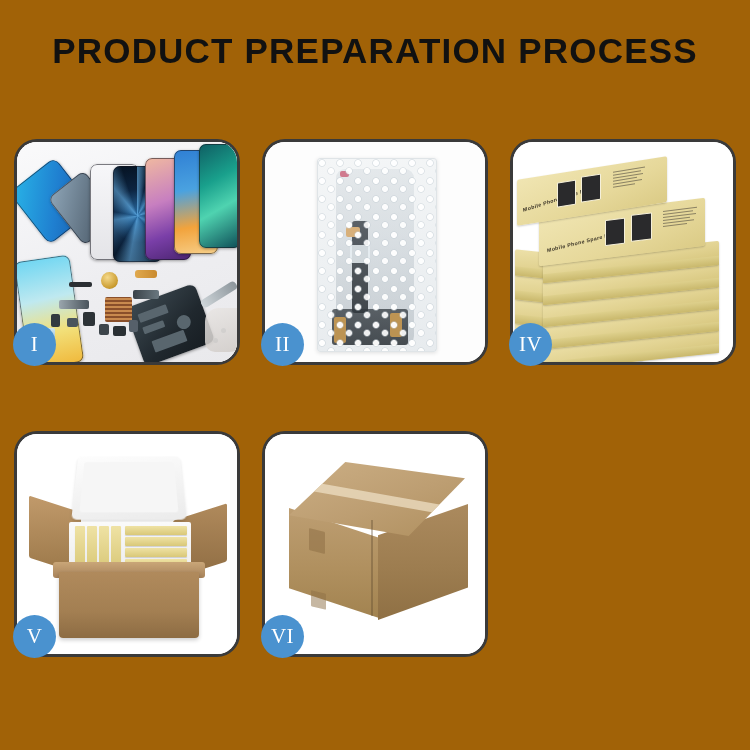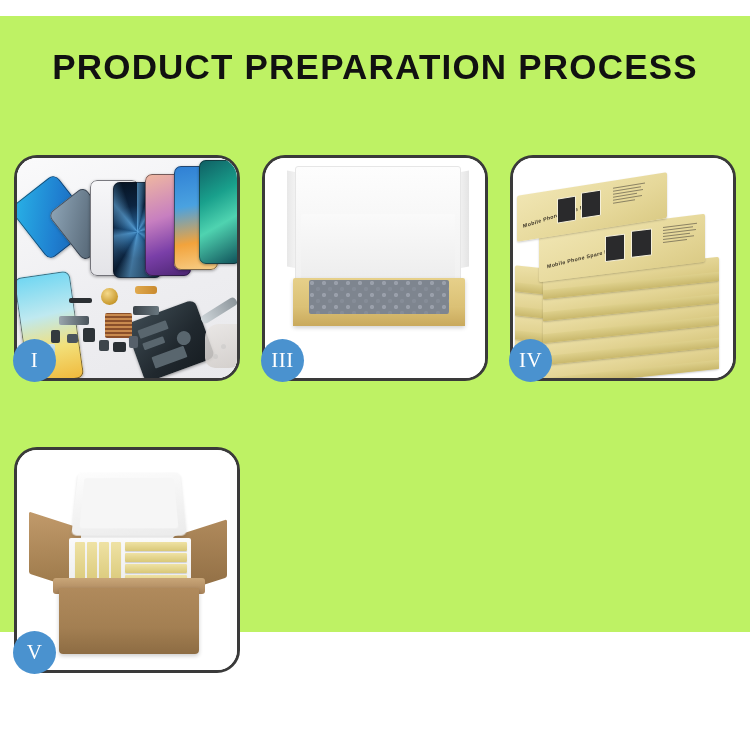--- a/index.html
+++ b/index.html
@@ -2,21 +2,21 @@
 <html><head>
 <meta charset="utf-8">
 <style>
   * { box-sizing: border-box; margin: 0; padding: 0; }
   html, body {
     width: 750px; height: 750px;
     background: #ffffff;
     font-family: "Liberation Sans", sans-serif;
     overflow: hidden;
   }
-  #page { position: relative; width: 750px; height: 616px; background: #bef264; margin-top: 16px; }
+  #page { position: relative; width: 750px; height: 750px; background: #a16207; }
 
   
   .header { text-align: center; padding-top: 33px; }
   .title {
     font-size: 35px; font-weight: 700; letter-spacing: 1.2px;
     color: #111; line-height: 1.05;
     font-family: "Liberation Sans", sans-serif;
   }
   .subtitle {
     margin-top: 9px; font-size: 14.5px; color: #1a1a1a; letter-spacing: .1px;
@@ -280,34 +280,37 @@
         <div class="part pt-s6"></div>
         <div class="part pt-batt"></div>
         <div class="part pt-scr1"></div>
         <div class="part pt-scr2"></div>
         <div class="part pt-tool"></div>
         <div class="part pt-hand"></div>
       </div>
       <div class="badge">I</div>
     </div>
 
-
     <div class="panel">
-      <div class="panel-inner p3">
-        <div class="tray-lid-flapL"></div>
-        <div class="tray-lid-flapR"></div>
-        <div class="tray-lid"></div>
-        <div class="tray-foam"></div>
-        <div class="tray-box">
-          <div class="tray-box-face"></div>
+      <div class="panel-inner p2">
+        <div class="bubble-bag">
+          <div class="lcd"></div>
+          <div class="lcd-dot"></div>
+          <div class="lcd-flex"></div>
+          <div class="lcd-conn"></div>
+          <div class="lcd-ic"></div>
+          <div class="lcd-bottom"></div>
+          <div class="lcd-tab1"></div>
+          <div class="lcd-tab2"></div>
+          <div class="bubbles"></div>
         </div>
-        <div class="tray-contents"></div>
       </div>
-      <div class="badge">III</div>
+      <div class="badge">II</div>
     </div>
+
 
     <div class="panel">
       <div class="panel-inner p4">
         <div class="stack">
 
           <div class="sbox" style="left:2px;top:186px;width:128px;height:26px;transform:skewY(6deg);">
               <div class="side"></div>
             </div>
           <div class="sbox" style="left:2px;top:162px;width:128px;height:26px;transform:skewY(6deg);">
               <div class="side"></div>
@@ -382,15 +385,27 @@
         <div class="ybox" style="left:108px;top:92px;width:62px;height:9px;"></div>
         <div class="ybox" style="left:108px;top:103px;width:62px;height:9px;"></div>
         <div class="ybox" style="left:108px;top:114px;width:62px;height:9px;"></div>
         <div class="ybox" style="left:108px;top:125px;width:62px;height:9px;"></div>
         <div class="cartonRim"></div>
         <div class="cartonBody"></div>
       </div>
       <div class="badge">V</div>
     </div>
 
+    <div class="panel">
+      <div class="panel-inner p6">
+        <div class="c-left"></div>
+        <div class="c-right"></div>
+        <div class="c-top"></div>
+        <div class="c-tape"></div>
+        <div class="c-seam"></div>
+        <div class="c-tab1"></div>
+        <div class="c-tab2"></div>
+      </div>
+      <div class="badge">VI</div>
+    </div>
 
   </div>
 </div>
 
 </body></html>

